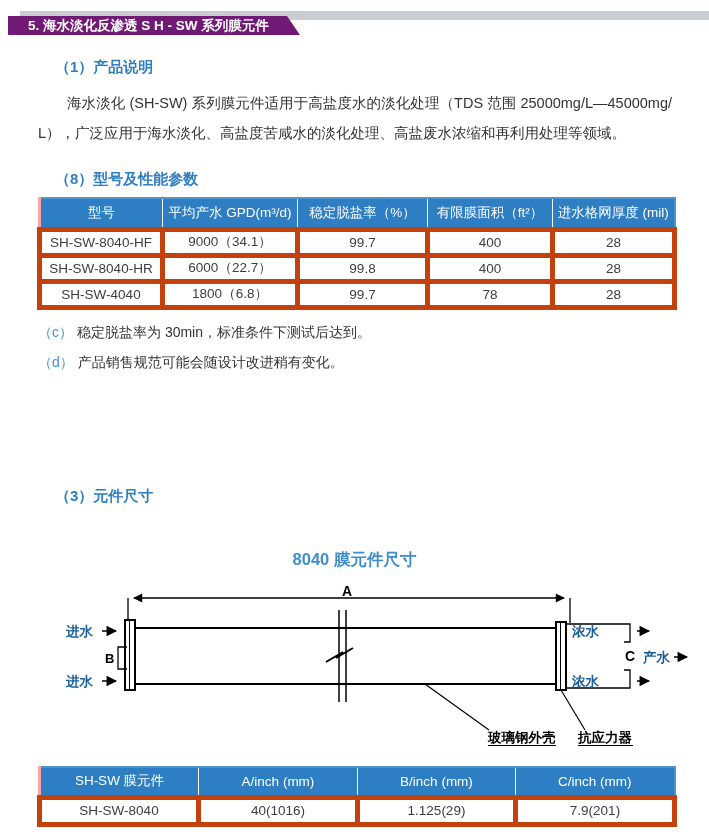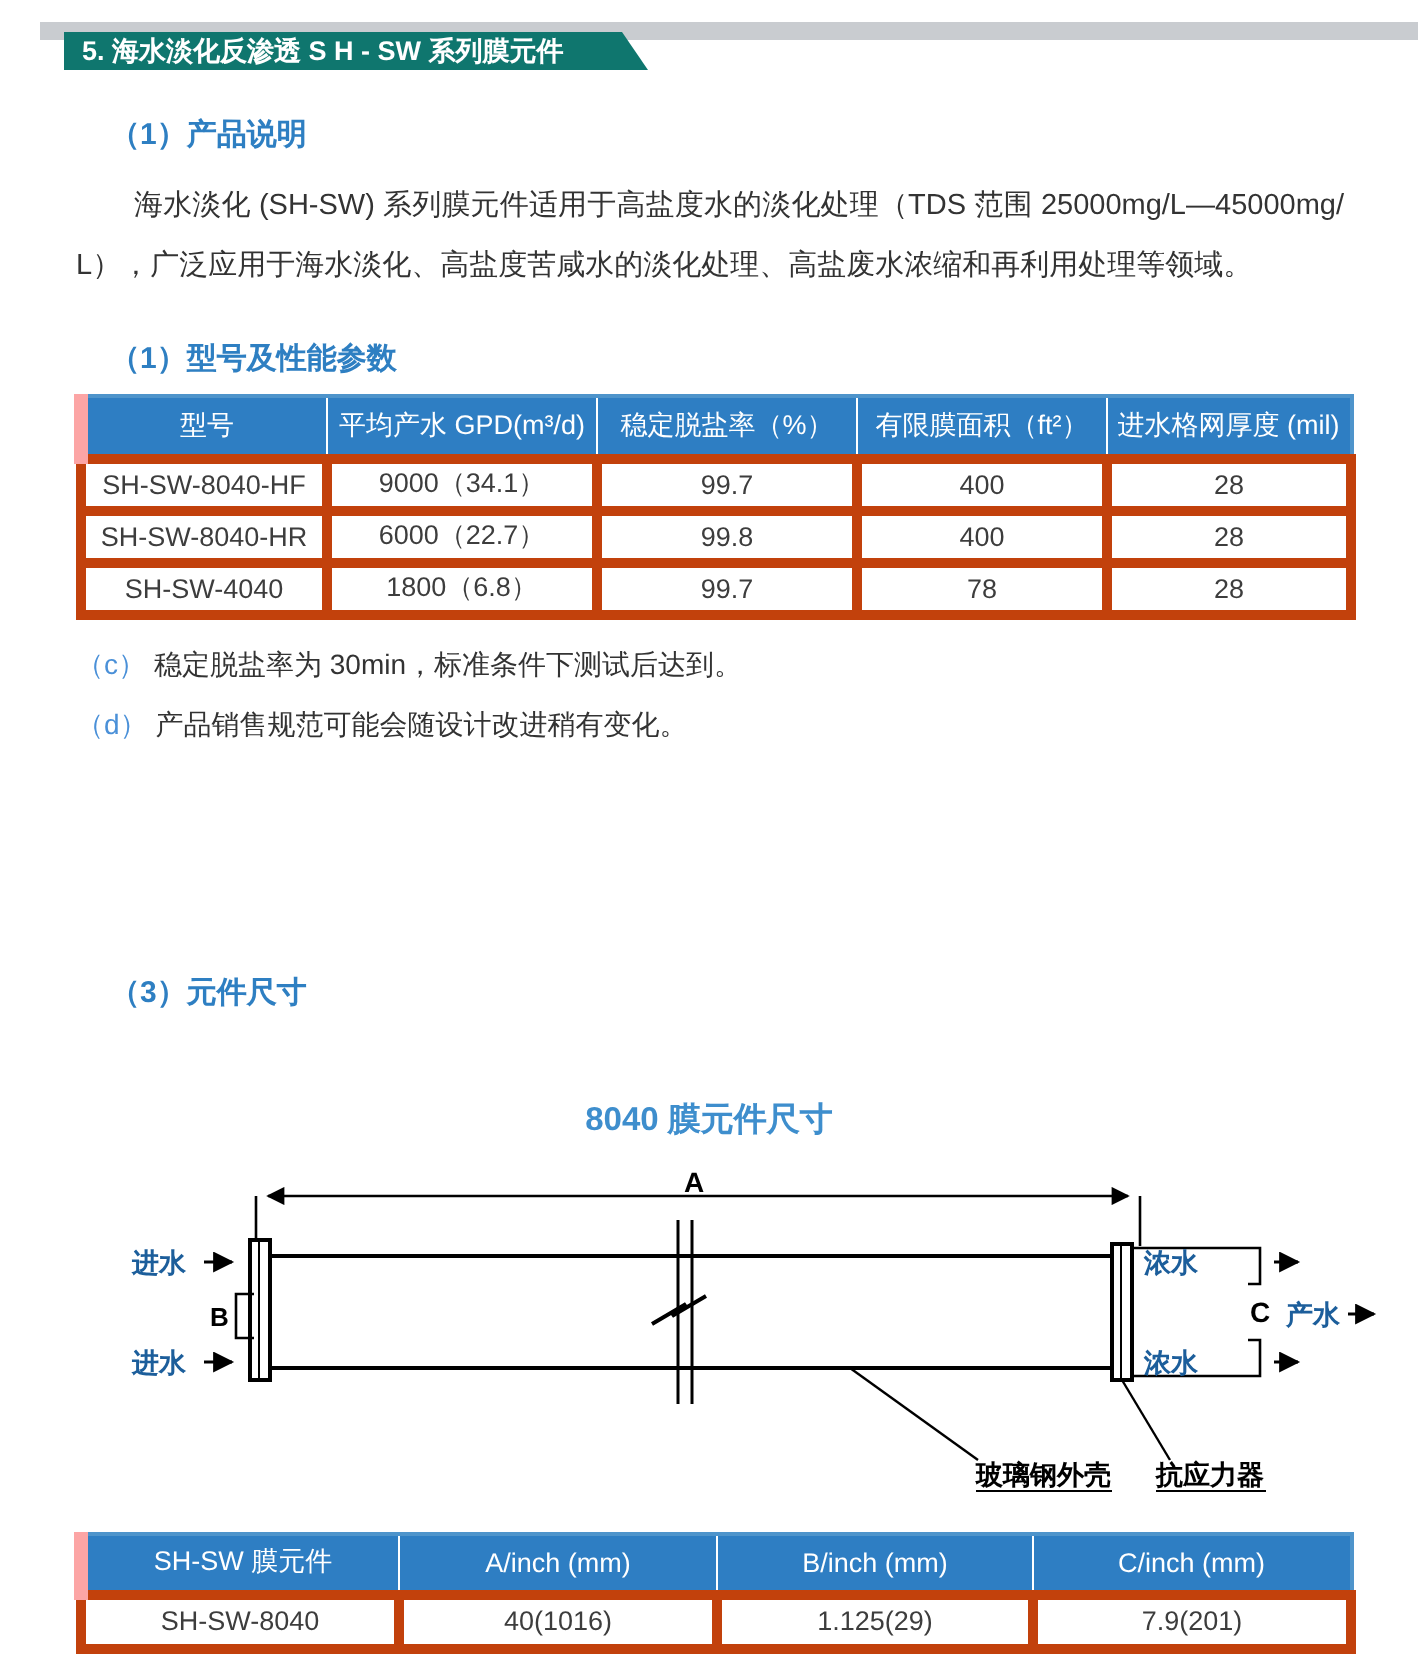--- a/index.html
+++ b/index.html
@@ -6,24 +6,24 @@
   html,body { background:#fff; }
   body {
     width:709px; height:840px; position:relative; overflow:hidden;
     font-family:"Liberation Sans","DejaVu Sans",sans-serif; color:#333;
   }
   .abs { position:absolute; }
 
   
   .gray-strip { top:11px; left:20px; right:0; height:9px; background:#c9ccd0; }
   .title-bar {
-    top:16px; left:8px; width:292px; height:19px; background:#0f766e;
+    top:16px; left:8px; width:292px; height:19px; background:#701a75;
     clip-path:polygon(0 0, calc(100% - 13px) 0, 100% 100%, 0 100%);
     color:#fff; font-size:13.5px; font-weight:bold; line-height:19px;
-    padding-left:9px; white-space:nowrap;margin-left:24px;
+    padding-left:20px; white-space:nowrap;
   }
 
   
   .sec-h { left:55px; color:#2e7fc2; font-size:15px; font-weight:bold; white-space:nowrap; }
   .h1 { top:58px; } .h2 { top:170px; } .h3 { top:487px; }
 
   
   .para {
     top:88px; left:38px; width:634px; font-size:14.5px; line-height:30px;
     text-indent:2em; color:#333; word-break:break-all; text-align:justify;
@@ -31,21 +31,21 @@
   .notes { top:317px; left:38px; width:637px; font-size:14px; line-height:30px; }
   .note { margin:0; word-break:break-all; }
   .note .mk { color:#4a90d8; margin-right:4px; }
 
   
   table { border-collapse:collapse; table-layout:fixed; background:#fff; border:2px solid #4e94cb; }
   th {
     background:#2e7ec3; color:#fff; font-weight:normal; font-size:13.5px;
     height:31px; text-align:center; border-left:1px solid #fff; padding:0 2px;
   }
-  th:first-child { border-left:7px solid #fca5a5; }
+  th:first-child { border-left:3px solid #fca5a5; }
   td {
     border:5px solid #c2410c; text-align:center; font-size:13.5px;
     color:#3d3d3d; height:26px; padding:0 2px;
   }
   .perf-table { top:197px; left:37px; width:635px; }
   .dim-table  { top:766px; left:37px; width:635px; }
   .dim-table th { height:30px; }
   .dim-table td { height:27px; }
 
   
@@ -55,21 +55,21 @@
 </style>
 </head>
 <body>
 
 <div class="abs gray-strip"></div>
 <div class="abs title-bar">5. 海水淡化反渗透 S H - SW 系列膜元件</div>
 
 <div class="abs sec-h h1">（1）产品说明</div>
 <p class="abs para">海水淡化 (SH-SW) 系列膜元件适用于高盐度水的淡化处理（TDS 范围 25000mg/L—45000mg/L），广泛应用于海水淡化、高盐度苦咸水的淡化处理、高盐废水浓缩和再利用处理等领域。</p>
 
-<div class="abs sec-h h2">（1）型号及性能参数</div>
+<div class="abs sec-h h2">（8）型号及性能参数</div>
 
 <table class="abs perf-table">
   <colgroup>
       <col style="width:123px">
       <col style="width:135px">
       <col style="width:130px">
       <col style="width:125px">
       <col style="width:122px">
     </colgroup>
   <thead>

